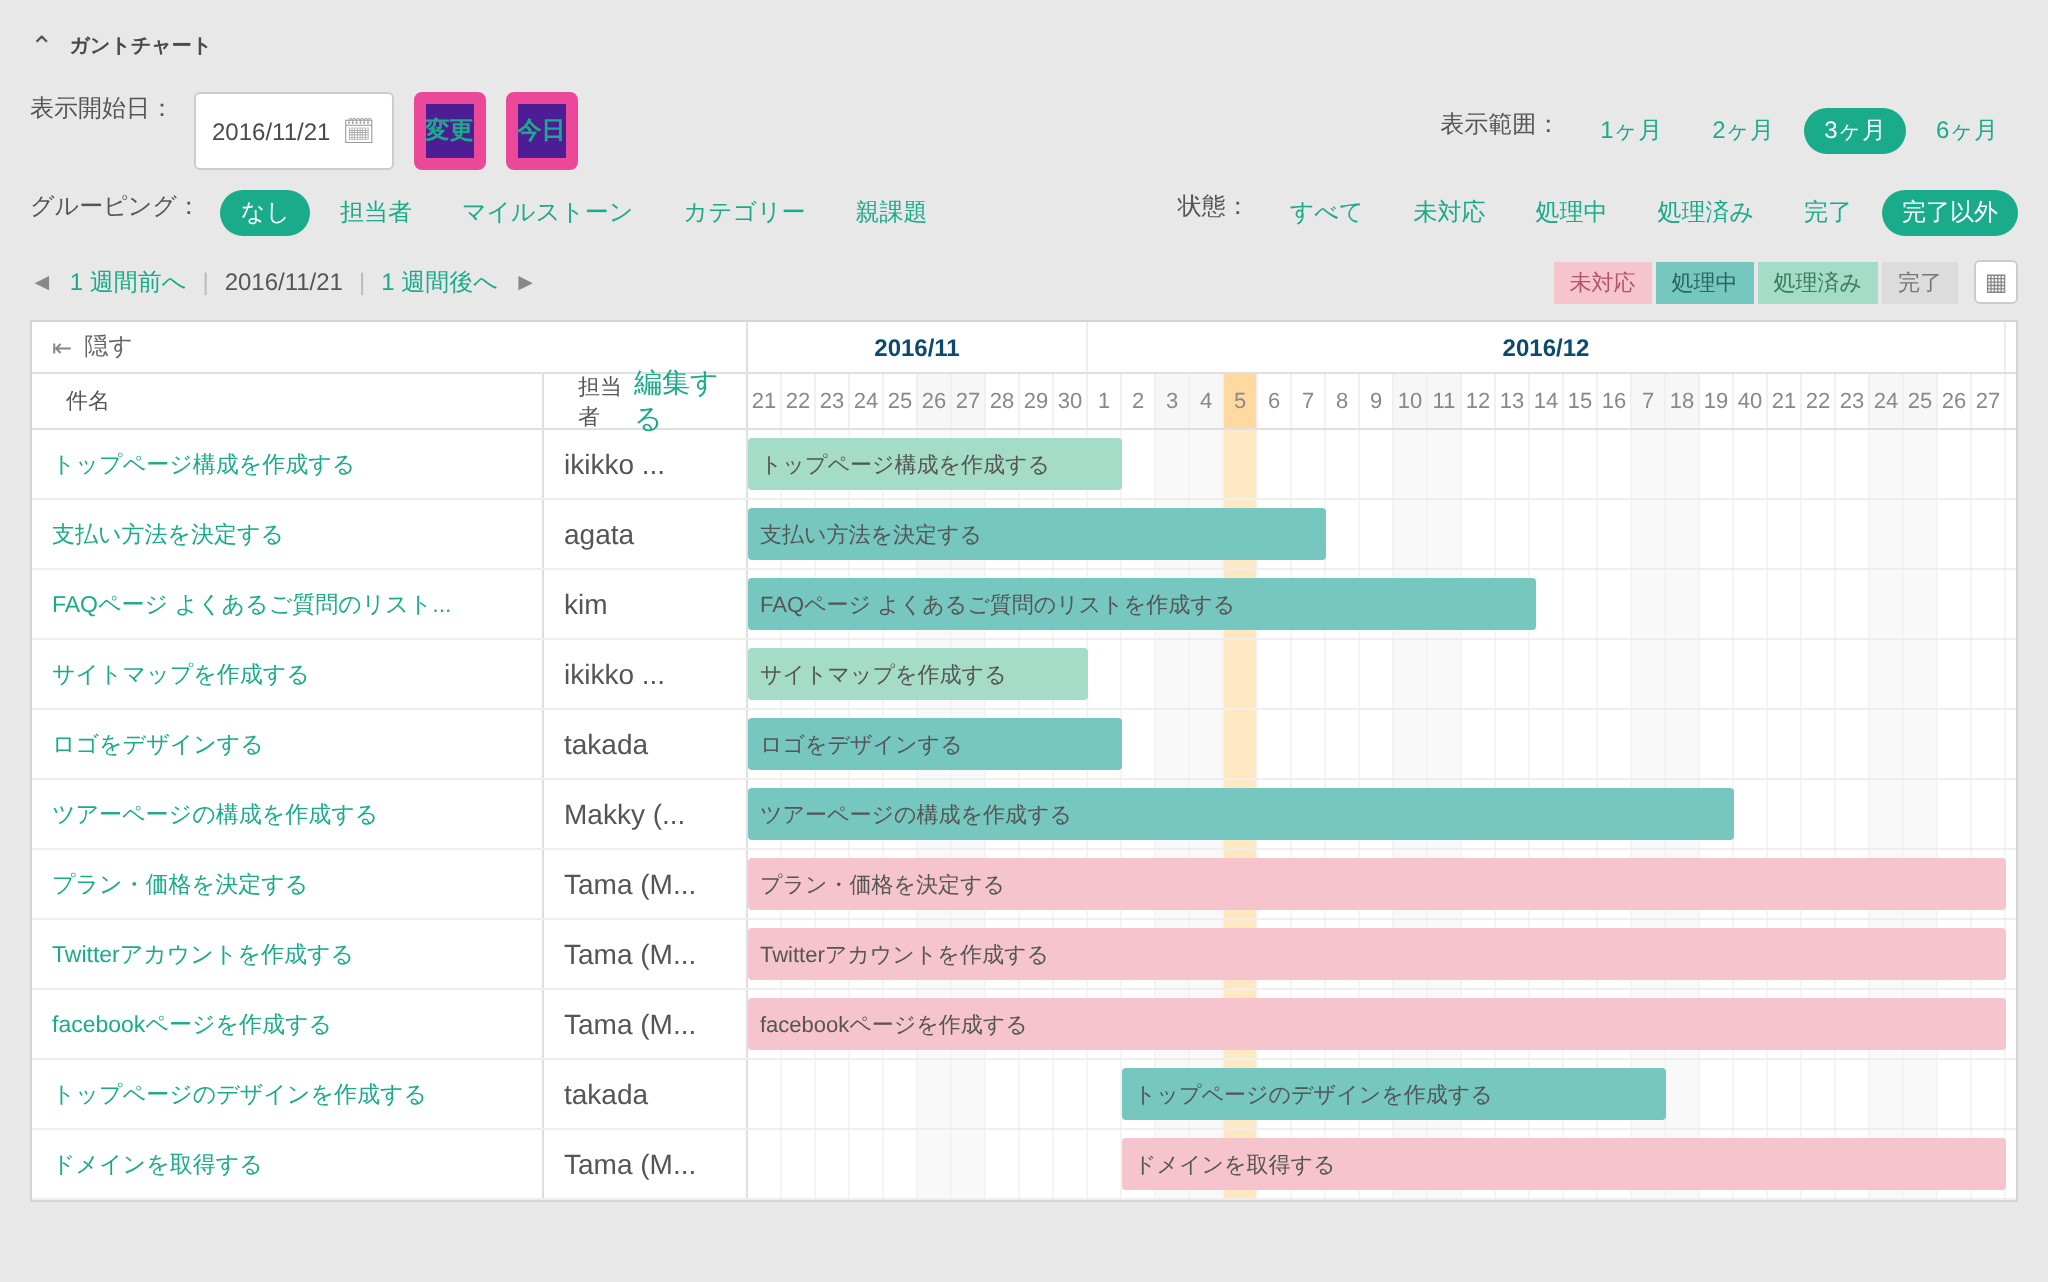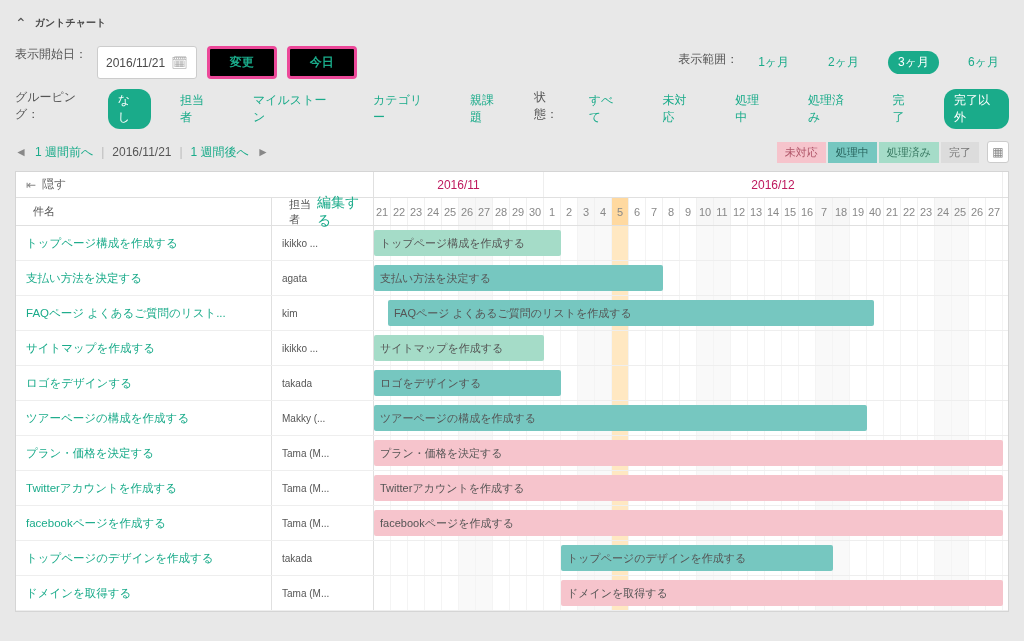--- a/index.html
+++ b/index.html
@@ -6,55 +6,55 @@
 body { font-family: "Hiragino Kaku Gothic Pro", Meiryo, sans-serif; font-size: 12px; color: #4a4a4a; background: #e8e8e8; padding: 15px; width: 1024px; }
 .header { margin-bottom: 12px; }
 .title-row { display: flex; align-items: center; gap: 8px; margin-bottom: 15px; }
 .chev { font-size: 14px; color: #555; cursor: pointer; }
 .title { font-size: 10px; font-weight: bold; }
 .ctrl-row { display: flex; align-items: center; gap: 10px; margin-bottom: 10px; }
 .ctrl-row .left, .ctrl-row .right { display: flex; gap: 10px; }
 .ctrl-row .spacer { flex: 1; }
 .label { color: #555; }
 .date-input { display: inline-flex; align-items: center; gap: 6px; background: #fff; border: 1px solid #ccc; padding: 4px 8px; border-radius: 3px; }
-.btn { background: #000000; border: 3px solid #ec4899; color: #1aab8a; padding: 5px 20px; border-radius: 4px; font-weight: bold; cursor: pointer; font-size: 12px; }
-.pill-group { display: inline-flex; align-items: center; gap: 19px; }
+.btn { background: #4c1d95; border: 6px solid #ec4899; color: #1aab8a; padding: 5px 0; border-radius: 4px; font-weight: bold; cursor: pointer; font-size: 12px; }
+.pill-group { display: inline-flex; align-items: center; gap: 5px; }
 .pill { color: #1aab8a; padding: 3px 10px; border-radius: 12px; cursor: pointer; }
 .pill.active { background: #1aab8a; color: #fff; }
 .cal-icon { color: #999; font-size: 13px; }
 .nav-row { display: flex; align-items: center; justify-content: space-between; margin-bottom: 8px; }
 .nav-links { display: flex; align-items: center; gap: 8px; color: #1aab8a; }
 .nav-links .arrow { color: #888; }
 .nav-links .sep { color: #bbb; }
 .legend { display: flex; align-items: center; gap: 2px; }
 .leg-item { padding: 3px 8px; font-size: 11px; }
 .leg-pink { background: #f6c4cc; color: #b05568; }
 .leg-teal { background: #76c7c0; color: #2a6660; }
 .leg-mint { background: #a5dcc8; color: #3a7a63; }
 .leg-gray { background: #dcdcdc; color: #777; }
 .grid-icon { width: 22px; height: 22px; border: 1px solid #ccc; border-radius: 3px; display: inline-flex; align-items: center; justify-content: center; margin-left: 8px; color: #888; cursor: pointer; background: #fff; }
 
 .chart { background: #fff; border: 1px solid #d5d5d5; }
 .chart-scroll { overflow: hidden; }
 .hdr-months { display: flex; border-bottom: 1px solid #e0e0e0; height: 26px; align-items: center; }
 .hdr-left { width: 358px; border-right: 1px solid #e0e0e0; display: flex; align-items: center; padding-left: 10px; height: 100%; color: #666; }
 .hdr-left .hicon { margin-right: 6px; color: #888; }
-.month-cell { text-align: center; color: #be185d; border-right: 1px solid #eee; display: flex; align-items: center; justify-content: center; height: 100%; }
+.month-cell { text-align: center; color: #0c4a6e; border-right: 1px solid #eee; display: flex; align-items: center; justify-content: center; height: 100%; font-weight: bold; }
 .hdr-cols { display: flex; border-bottom: 1px solid #e0e0e0; height: 28px; }
 .col-subject-hdr, .col-assignee-hdr { display: flex; align-items: center; padding-left: 17px; font-size: 11px; color: #555; height: 100%; border-right: 1px solid #e0e0e0; }
 .col-subject-hdr { width: 256px; }
 .col-assignee-hdr { width: 102px; justify-content: space-between; padding-right: 8px; }
 .edit-link { color: #1aab8a; font-size: 14px; }
 .day-cell { width: 17px; text-align: center; font-size: 11px; color: #888; border-right: 1px solid #f0f0f0; display: flex; align-items: center; justify-content: center; padding-bottom: 0; }
 .day-cell.weekend { background: #f7f7f7; }
 .day-cell.today { background: #ffd9a0; }
 
 .task-row { display: flex; border-bottom: 1px solid #eee; height: 35px; }
 .task-subject { width: 256px; padding-left: 10px; display: flex; align-items: center; color: #1aab8a; font-size: 11.5px; border-right: 1px solid #e0e0e0; cursor: pointer; }
-.task-assignee { width: 102px; padding-left: 10px; display: flex; align-items: center; font-size: 10px; color: #555; border-right: 1px solid #e0e0e0; white-space: nowrap; overflow: hidden; }
+.task-assignee { width: 102px; padding-left: 10px; display: flex; align-items: center; font-size: 14px; color: #555; border-right: 1px solid #e0e0e0; white-space: nowrap; overflow: hidden; }
 .timeline { flex: 1; position: relative; display: flex; }
 .timeline .day-bg { width: 17px; border-right: 1px solid #f4f4f4; height: 100%; }
 .timeline .day-bg.weekend { background: #f9f9f9; }
 .timeline .day-bg.today { background: #ffe8c2; }
 .bar { position: absolute; top: 4px; bottom: 4px; border-radius: 2px; display: flex; align-items: center; padding-left: 6px; font-size: 11px; color: #555; white-space: nowrap; overflow: hidden; }
 .bar.c-mint { background: #a5dcc8; }
 .bar.c-teal { background: #76c7c0; }
 .bar.c-pink { background: #f6c4cc; }
 </style>
 </head>
@@ -313,21 +313,21 @@
           <div class="day-bg weekend"></div>
           <div class="day-bg"></div>
           <div class="day-bg"></div>
           <div class="day-bg"></div>
           <div class="day-bg"></div>
           <div class="day-bg"></div>
           <div class="day-bg weekend"></div>
           <div class="day-bg weekend"></div>
           <div class="day-bg"></div>
           <div class="day-bg"></div>
-          <div class="bar c-teal" style="left: 14px; width: 486px;">FAQページ よくあるご質問のリストを作成する</div>
+          <div class="bar c-teal" style="left: 0px; width: 394px;">FAQページ よくあるご質問のリストを作成する</div>
         </div>
       </div>
       <div class="task-row">
         <div class="task-subject">サイトマップを作成する</div>
         <div class="task-assignee">ikikko ...</div>
         <div class="timeline">
           <div class="day-bg"></div>
           <div class="day-bg"></div>
           <div class="day-bg"></div>
           <div class="day-bg"></div>

